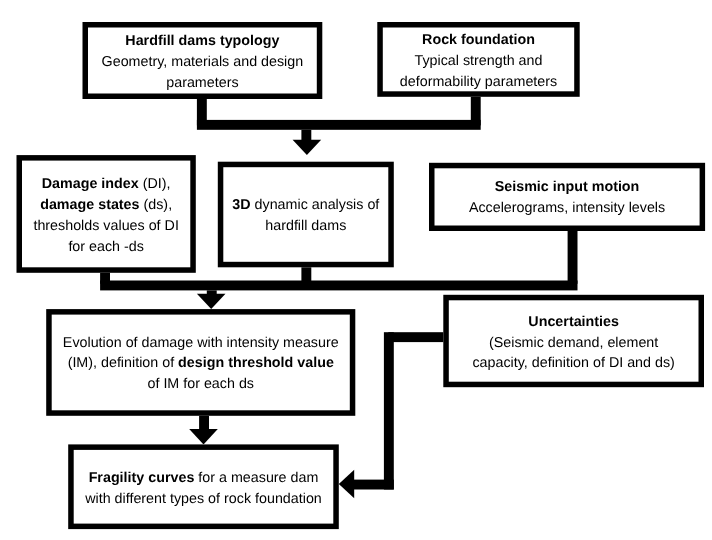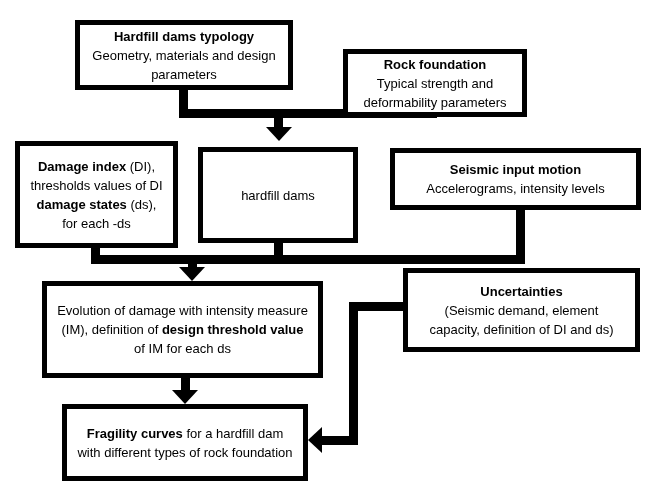--- a/index.html
+++ b/index.html
@@ -49,21 +49,21 @@
   }
   .arr-left {
     position: absolute;
     width: 0; height: 0;
     border-top: 13px solid transparent;
     border-bottom: 13px solid transparent;
     border-right: 14px solid var(--line);
   }
   
   #box-hardfill      { left: 75px;  top: 20px;  width: 218px; height: 70px; }
-  #box-rock          { left: 343px; top: 20px;  width: 184px; height: 68px; margin-top: 29px; }
+  #box-rock          { left: 343px; top: 20px;  width: 184px; height: 68px; }
   #box-damage        { left: 15px;  top: 141px; width: 163px; height: 107px; }
   #box-analysis      { left: 198px; top: 147px; width: 160px; height: 96px; }
   #box-seismic       { left: 390px; top: 148px; width: 251px; height: 62px; }
   #box-evolution     { left: 42px;  top: 281px; width: 281px; height: 97px; }
   #box-uncertainties { left: 403px; top: 268px; width: 237px; height: 84px; }
   #box-fragility     { left: 62px;  top: 404px; width: 246px; height: 77px; }
   
   #ln-hardfill-stub  { left: 179px; top: 88px;  width: 9px;   height: 26px; }
   #ln-rock-stub      { left: 428px; top: 86px;  width: 9px;   height: 28px; }
   #ln-top-junction   { left: 179px; top: 109px; width: 258px; height: 9px; }
@@ -115,26 +115,27 @@
     </div>
 
   <div class="box" id="box-rock">
       <div class="tline"><span style="font-weight: bold;">Rock foundation</span></div>
       <div class="tline"><span>Typical strength and</span></div>
       <div class="tline"><span>deformability parameters</span></div>
     </div>
 
   <div class="box" id="box-damage">
       <div class="tline"><span style="font-weight: bold;">Damage index</span><span> (DI),</span></div>
+      <div class="tline"><span style="font-weight: bold;">damage states</span><span> (ds),</span></div>
       <div class="tline"><span>thresholds values of DI</span></div>
-      <div class="tline"><span style="font-weight: bold;">damage states</span><span> (ds),</span></div>
       <div class="tline"><span>for each -ds</span></div>
     </div>
 
   <div class="box" id="box-analysis">
+      <div class="tline"><span style="font-weight: bold;">3D</span><span> dynamic analysis of</span></div>
       <div class="tline"><span>hardfill dams</span></div>
     </div>
 
   <div class="box" id="box-seismic">
       <div class="tline"><span style="font-weight: bold;">Seismic input motion</span></div>
       <div class="tline"><span>Accelerograms, intensity levels</span></div>
     </div>
 
   <div class="box" id="box-evolution">
       <div class="tline"><span>Evolution of damage with intensity measure</span></div>
@@ -142,17 +143,17 @@
       <div class="tline"><span>of IM for each ds</span></div>
     </div>
 
   <div class="box" id="box-uncertainties">
       <div class="tline"><span style="font-weight: bold;">Uncertainties</span></div>
       <div class="tline"><span>(Seismic demand, element</span></div>
       <div class="tline"><span>capacity, definition of DI and ds)</span></div>
     </div>
 
   <div class="box" id="box-fragility">
-      <div class="tline"><span style="font-weight: bold;">Fragility curves</span><span> for a hardfill dam</span></div>
+      <div class="tline"><span style="font-weight: bold;">Fragility curves</span><span> for a measure dam</span></div>
       <div class="tline"><span>with different types of rock foundation</span></div>
     </div>
 
 </div>
 
 </body></html>

